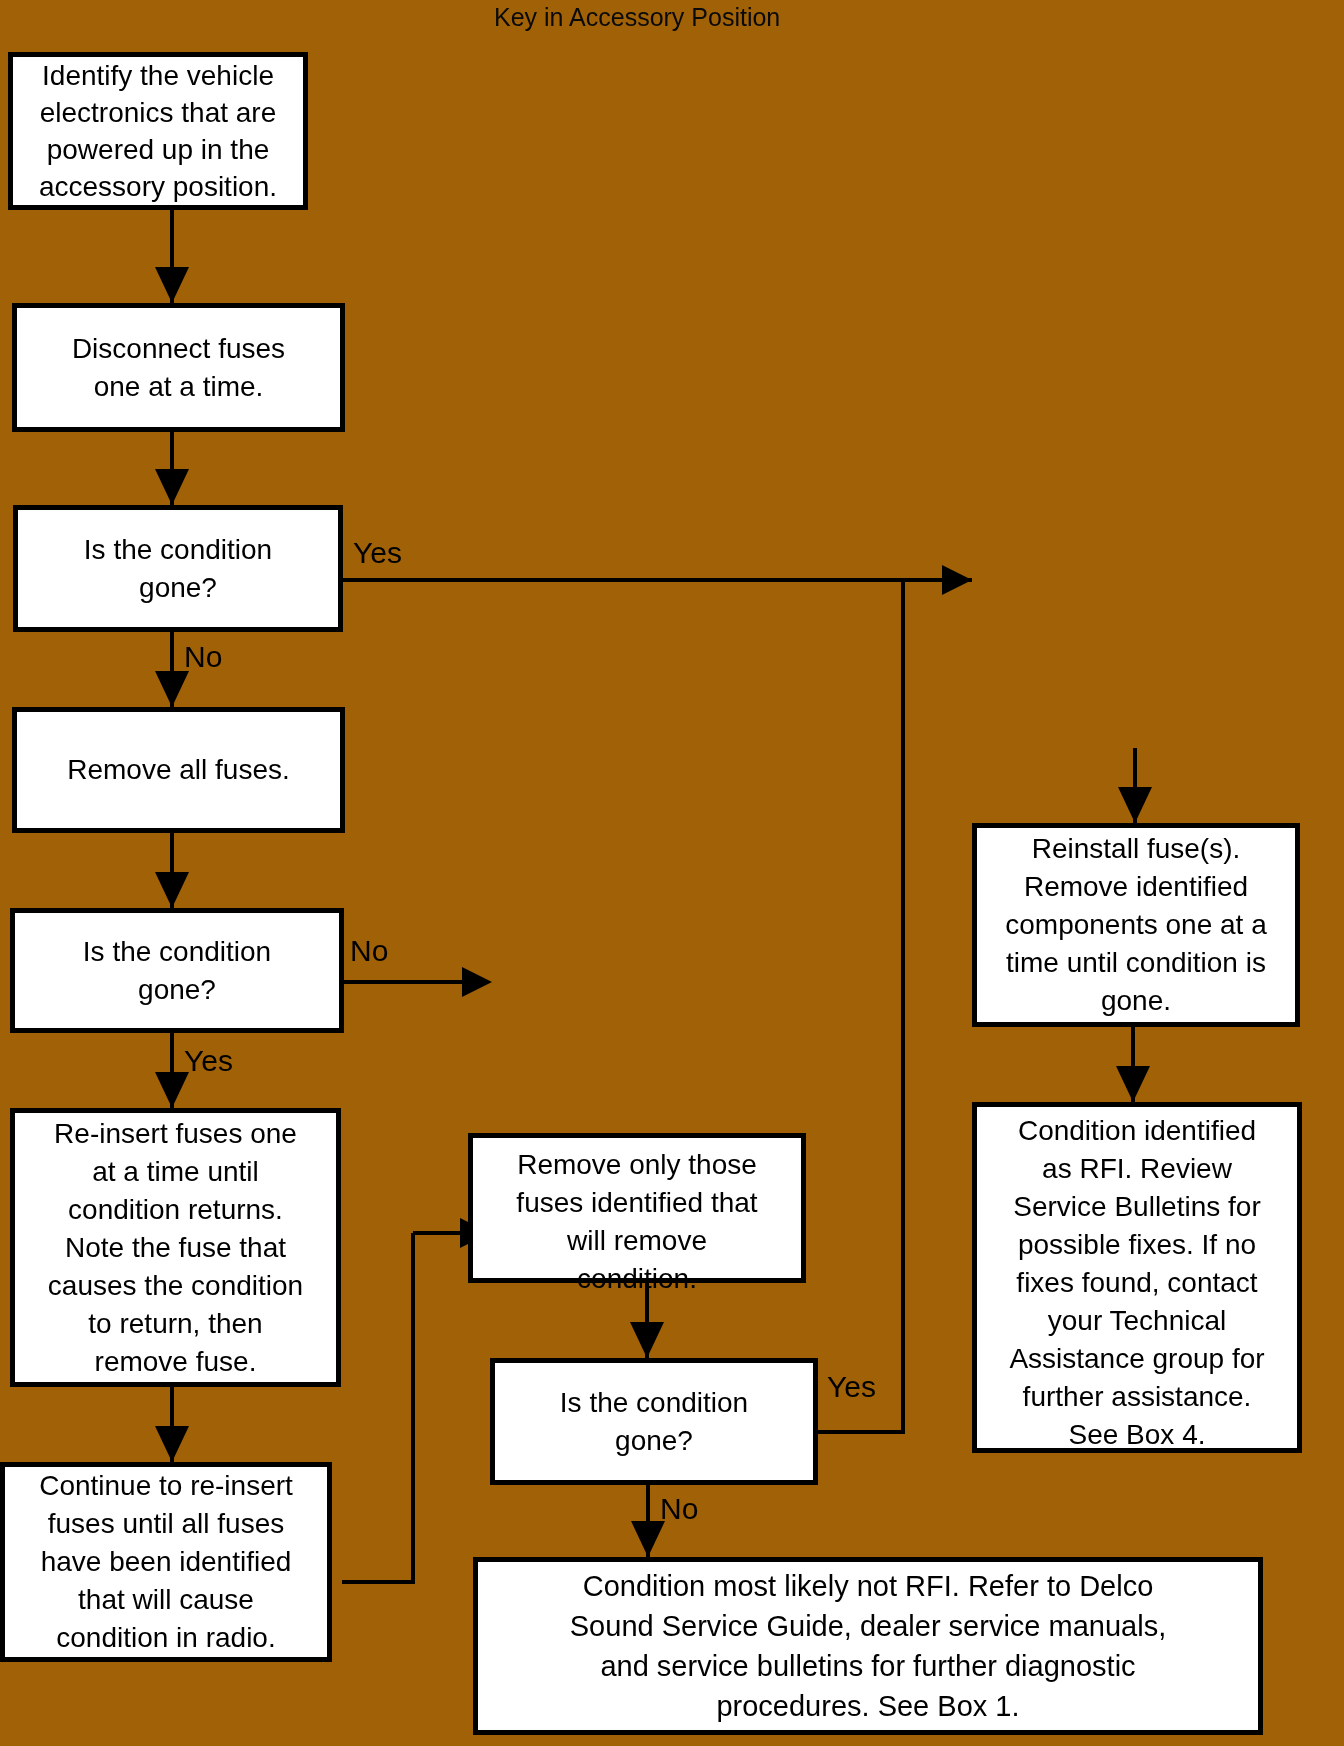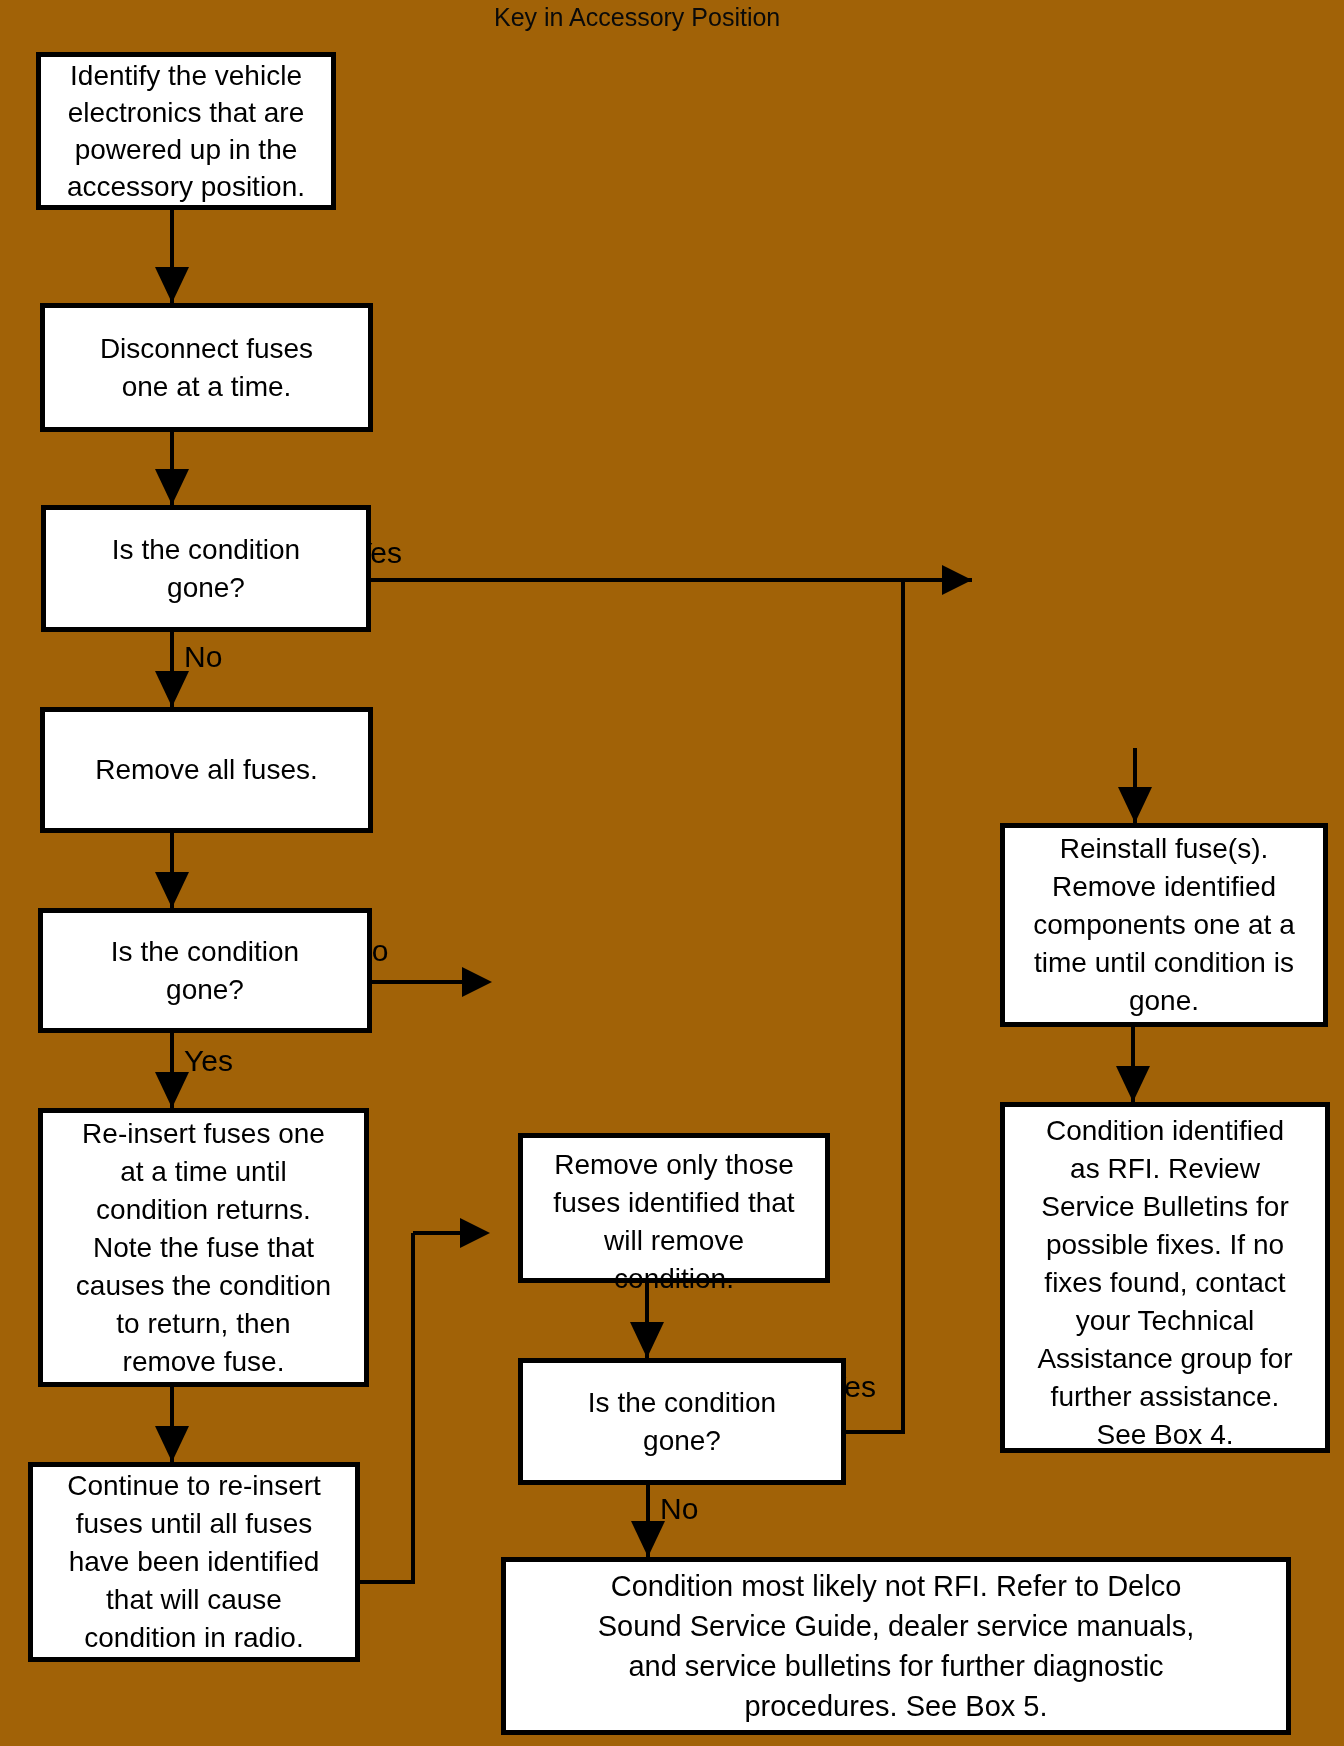--- a/index.html
+++ b/index.html
@@ -28,21 +28,20 @@
     border: 5px solid #000000;
     background: #ffffff;
     display: flex;
     align-items: center;
     justify-content: center;
     text-align: center;
     white-space: pre-line;
     font-size: 28px;
     line-height: 38px;
     overflow: visible;
-    margin-left: 28px;
   }
   .box.top-align {
     align-items: flex-start;
   }
   .line {
     position: absolute;
     background: #000000;
   }
   .arrow-down {
     position: absolute;
@@ -140,32 +139,32 @@
 to return, then
 remove fuse.</div>
 
   <div class="box" style="left:0; top:1462px; width:332px; height:200px;">Continue to re-insert
 fuses until all fuses
 have been identified
 that will cause
 condition in radio.</div>
 
 
-  <div class="box top-align pt-m2" style="left:490px; top:1133px; width:312px; height:150px;">Remove only those
+  <div class="box top-align pt-m2" style="left:468px; top:1133px; width:338px; height:150px;">Remove only those
 fuses identified that
 will remove
 condition.</div>
 
   <div class="box" style="left:490px; top:1358px; width:328px; height:127px;">Is the condition
 gone?</div>
 
   <div class="box fs-m4" style="left:473px; top:1557px; width:790px; height:178px;">Condition most likely not RFI.  Refer to Delco
 Sound Service Guide, dealer service manuals,
 and service bulletins for further diagnostic
-procedures.  See Box 5.</div>
+procedures.  See Box 1.</div>
 
 
   <div class="box" style="left:972px; top:823px; width:328px; height:204px;">Reinstall fuse(s).
 Remove identified
 components one at a
 time until condition is
 gone.</div>
 
   <div class="box top-align pt-r3" style="left:972px; top:1102px; width:330px; height:351px;">Condition identified
 as RFI.  Review

